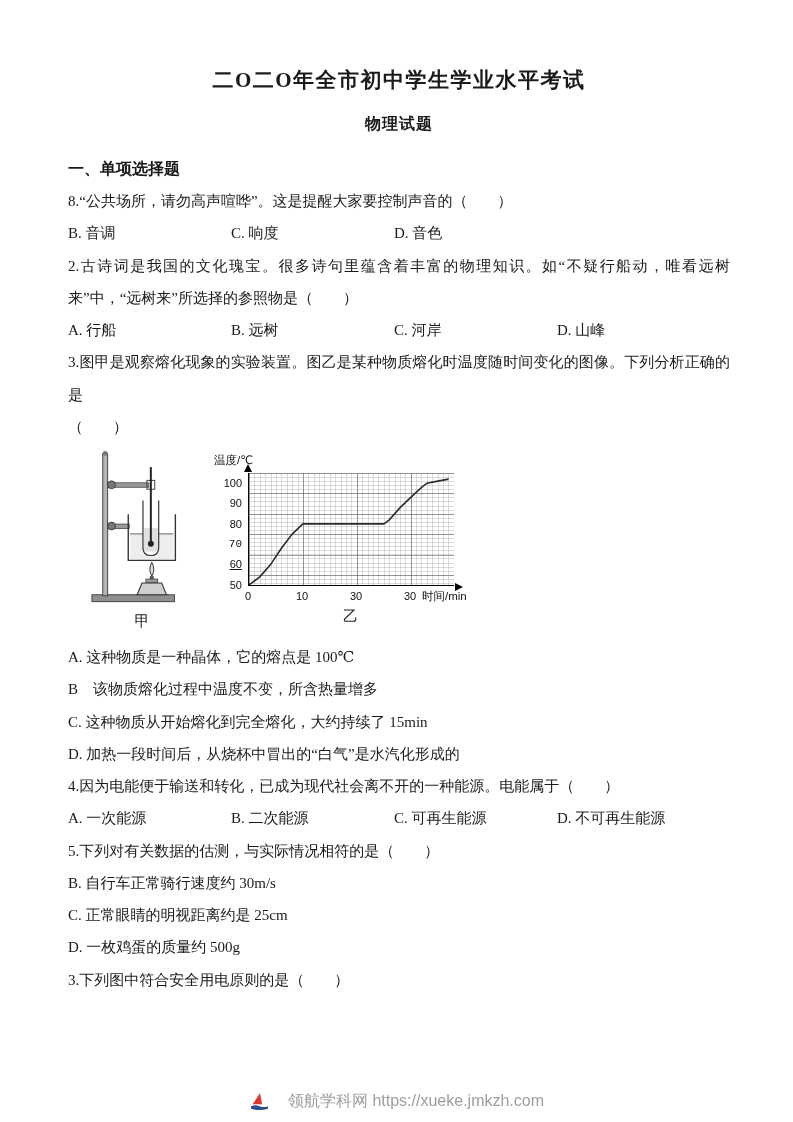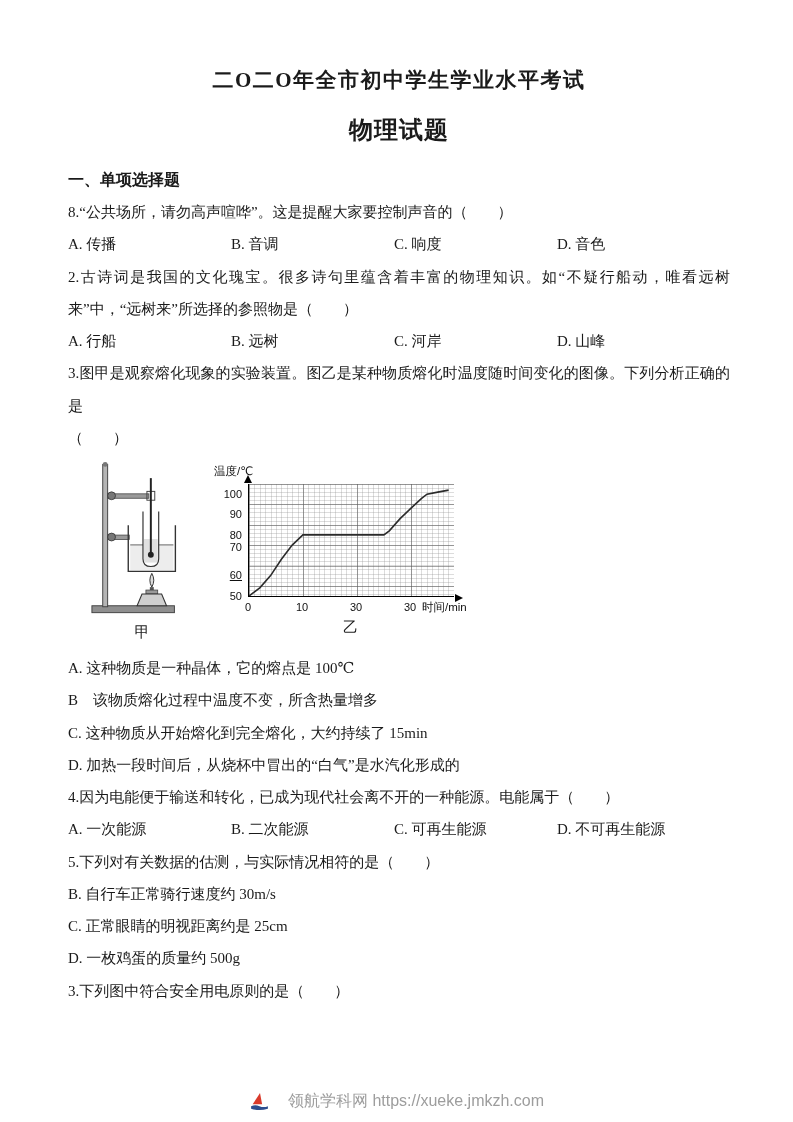--- a/index.html
+++ b/index.html
@@ -16,21 +16,21 @@
     position:absolute;
     left:68px;top:50px;right:63px;
   }
   .title{
     margin:0 0 20px 0;
     font-size:21px;font-weight:bold;
     text-align:center;letter-spacing:1.5px;
   }
   .subtitle{
     margin:0 0 18px 0;
-    font-size:24px;font-weight:bold;
+    font-size:16px;font-weight:bold;
     text-align:center;letter-spacing:1px;
   }
   .section-heading{
     font-size:16px;font-weight:bold;
     line-height:2.0;
   }
   .qtext,.optline{
     margin:0;
     font-size:15px;
     line-height:2.15;
@@ -124,21 +124,20 @@
 <div class="page">
   <div class="content">
 
     <h1 class="title">二O二O年全市初中学生学业水平考试</h1>
     <h2 class="subtitle">物理试题</h2>
 
     <div class="section-heading">一、单项选择题</div>
 
     <p class="qtext">8.“公共场所，请勿高声喧哗”。这是提醒大家要控制声音的（　　）</p>
     <div class="opts">
-      <span>A. 传播</span>
       <span>B. 音调</span>
       <span>C. 响度</span>
       <span>D. 音色</span>
     </div>
 
     <p class="qtext">2.古诗词是我国的文化瑰宝。很多诗句里蕴含着丰富的物理知识。如“不疑行船动，唯看远树来”中，“远树来”所选择的参照物是（　　）</p>
     <div class="opts">
       <span>A. 行船</span>
       <span>B. 远树</span>
       <span>C. 河岸</span>
@@ -206,21 +205,21 @@
           <span class="arrow-up"></span>
           <span class="arrow-right"></span>
           <svg width="205" height="112">
             <polyline fill="none" stroke="#2b2b2b" stroke-width="1.6" points="0.0,112.0 10.8,103.9 21.6,91.6 32.4,75.3 43.2,61.1 53.9,50.9 134.9,50.9 140.3,46.8 151.1,34.6 161.8,24.4 172.6,14.3 178.0,10.2 188.8,8.1 199.6,6.1"></polyline>
           </svg>
         </div>
 
         <span class="ytick" style="top:27px;">100</span>
         <span class="ytick" style="top:47px;">90</span>
         <span class="ytick" style="top:68px;">80</span>
-        <span class="ytick" style="top:80px;">70</span>
+        <span class="ytick" style="top:88px;font-family:Liberation Mono, monospace;">70</span>
         <span class="ytick" style="top:108px;text-decoration:underline;">60</span>
         <span class="ytick" style="top:129px;">50</span>
 
         <span class="xtick" style="left:32px;top:140px;">0</span>
         <span class="xtick" style="left:86px;top:140px;">10</span>
         <span class="xtick" style="left:140px;top:140px;">30</span>
         <span class="xtick" style="left:194px;top:140px;">30</span>
 
         <span class="axis-label" style="left:216px;top:140px;">时间/min</span>
         <div class="graph-caption">乙</div>

